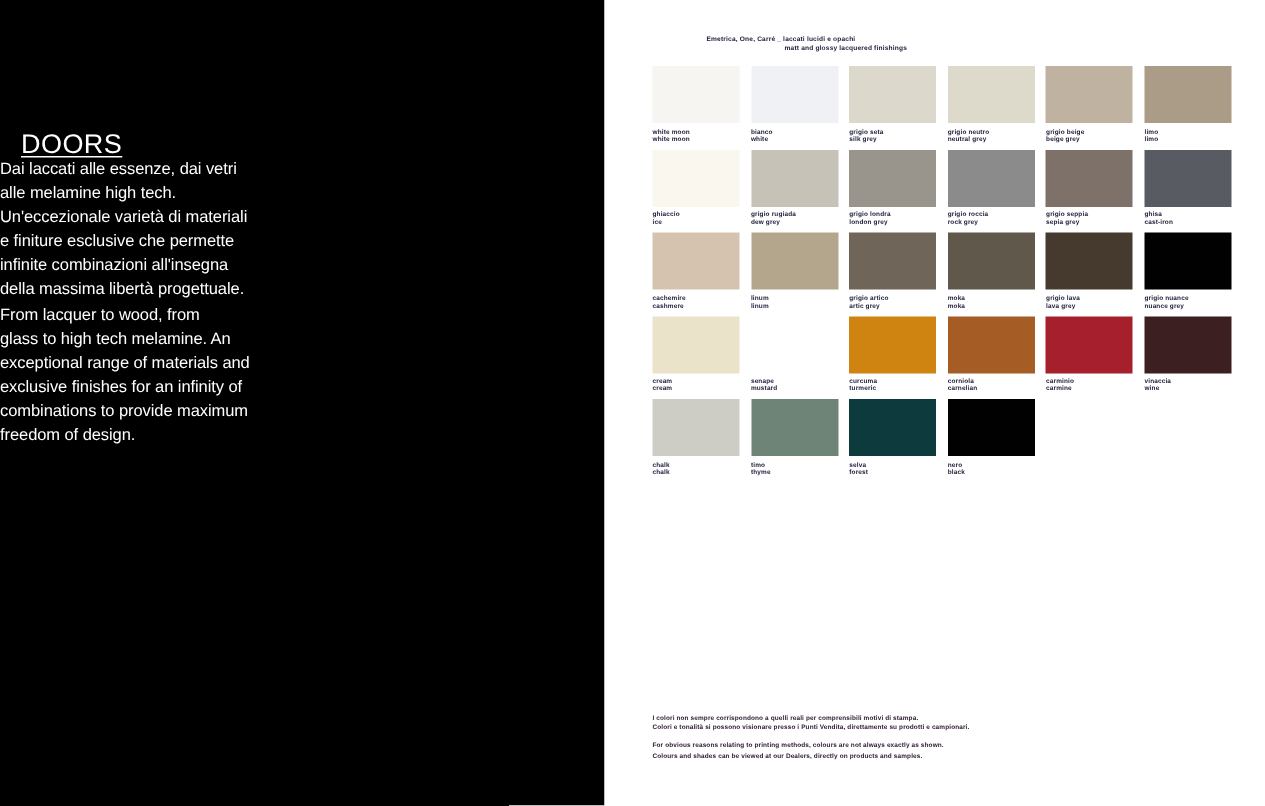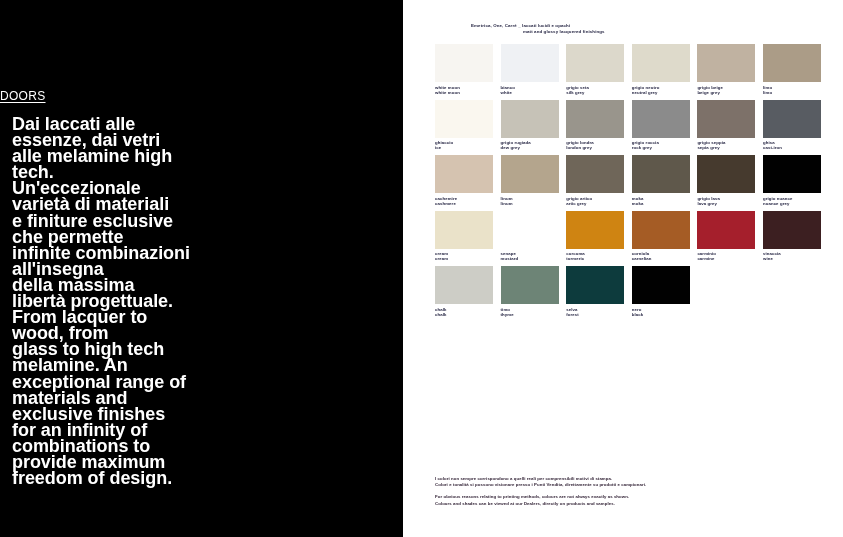--- a/index.html
+++ b/index.html
@@ -27,36 +27,37 @@
 
   #intro-block {
     position: absolute;
     left: 0px;
     top: 88px;
     width: 205px;
     color: #ffffff;
   }
 
   #intro-title {
-    font-size: 12px;
+    font-size: 18px;
     line-height: 16px;
     letter-spacing: 0.3px;
     text-decoration: underline;
     text-underline-offset: 2px;
     margin: 0 0 1px 0;
     font-weight: 400;
+    padding-left: 14px;
   }
 
   #intro-body {
-    font-size: 18px;
+    font-size: 11px;
     line-height: 16.1px;
     letter-spacing: -0.05px;
-    margin: 12px;
+    margin: 0;
     white-space: pre-line;
-    font-weight: 700;
+    font-weight: 400;
   }
 
   
   #logo-block {
     position: absolute;
     left: 8px;
     top: 470px;
     width: 124px;
   }
   #logo-wordmark {

